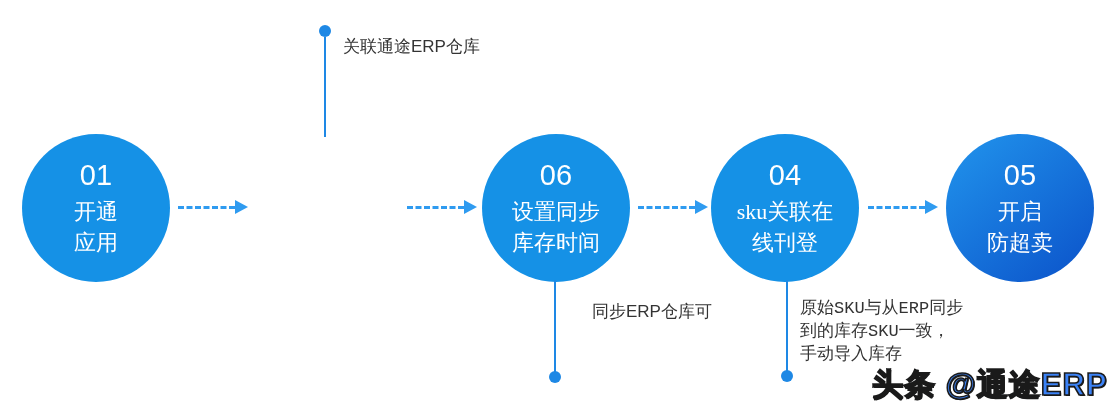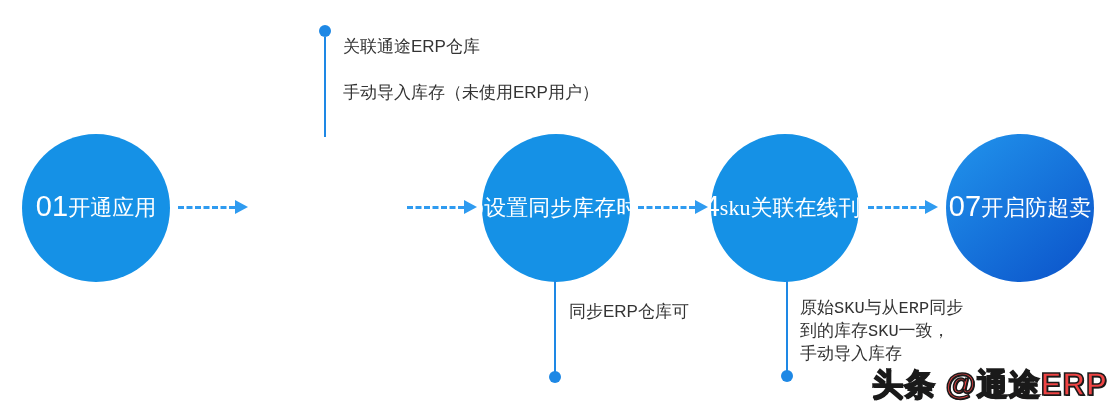--- a/index.html
+++ b/index.html
@@ -18,21 +18,21 @@
   
   .step-circle {
     position: absolute;
     top: 134px;
     width: 148px;
     height: 148px;
     border-radius: 50%;
     background: var(--circle-blue, #1591e6);
     color: #ffffff;
     display: flex;
-    flex-direction: row;
+    flex-direction: column;
     align-items: center;
     justify-content: center;
     text-align: right;
   }
   .step-circle.s1 { left: 22px; }
   .step-circle.s2 { left: 251px; }
   .step-circle.s3 { left: 482px; }
   .step-circle.s4 { left: 711px; }
   .step-circle.s5 {
     left: 946px;
@@ -95,48 +95,47 @@
   .vdot.bot4  { left: 781px; top: 370px; }
 
   
   .anno {
     position: absolute;
     color: var(--text-dark, #333333);
     font-size: 17px;
   }
   .anno-top { left: 343px; top: 37px; }
   .anno-top .para { margin-bottom: 26px; line-height: 1.2; }
-  .anno-bot3 { left: 569px; top: 301px; line-height: 22px; }
+  .anno-bot3 { left: 592px; top: 301px; line-height: 22px; }
   .anno-bot4 { left: 800px; top: 297px; line-height: 23px; font-family: Liberation Mono, monospace; }
 
   
   .watermark {
     position: absolute;
     left: 872px;
     top: 364px;
     font-size: 31px;
     font-weight: 700;
     letter-spacing: 1px;
-    color: #ef4444;
+    color: #3b82f6;
     -webkit-text-stroke: 1.6px #1a1a1a;
     text-shadow: 1px 1px 0 #1a1a1a;
     white-space: nowrap;
   }
 </style>
 </head>
 <body>
 
 <div class="canvas">
 
   <div class="vdot top2"></div>
   <div class="vline top2"></div>
 
   <div class="anno anno-top">
     <div class="para">关联通途ERP仓库</div>
-    <div class="para">手动导入库存（未使用ERP用户）</div>
   </div>
 
   <div class="step-circle s1">
     <div class="step-number">01</div>
     <div class="step-line">开通</div>
     <div class="step-line">应用</div>
   </div>
 
 
   <div class="step-circle s3">
@@ -145,21 +144,21 @@
     <div class="step-line">库存时间</div>
   </div>
 
   <div class="step-circle s4">
     <div class="step-number">04</div>
     <div class="step-line">sku关联在</div>
     <div class="step-line">线刊登</div>
   </div>
 
   <div class="step-circle s5">
-    <div class="step-number">07</div>
+    <div class="step-number">05</div>
     <div class="step-line">开启</div>
     <div class="step-line">防超卖</div>
   </div>
 
   <div class="arrow a1">
     <div class="dash"></div>
     <div class="head"></div>
   </div>
   <div class="arrow a2">
     <div class="dash"></div>

